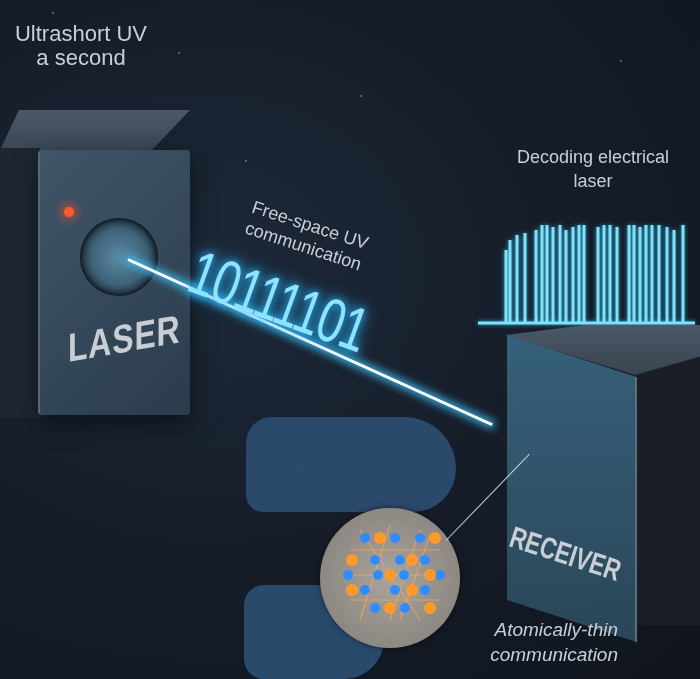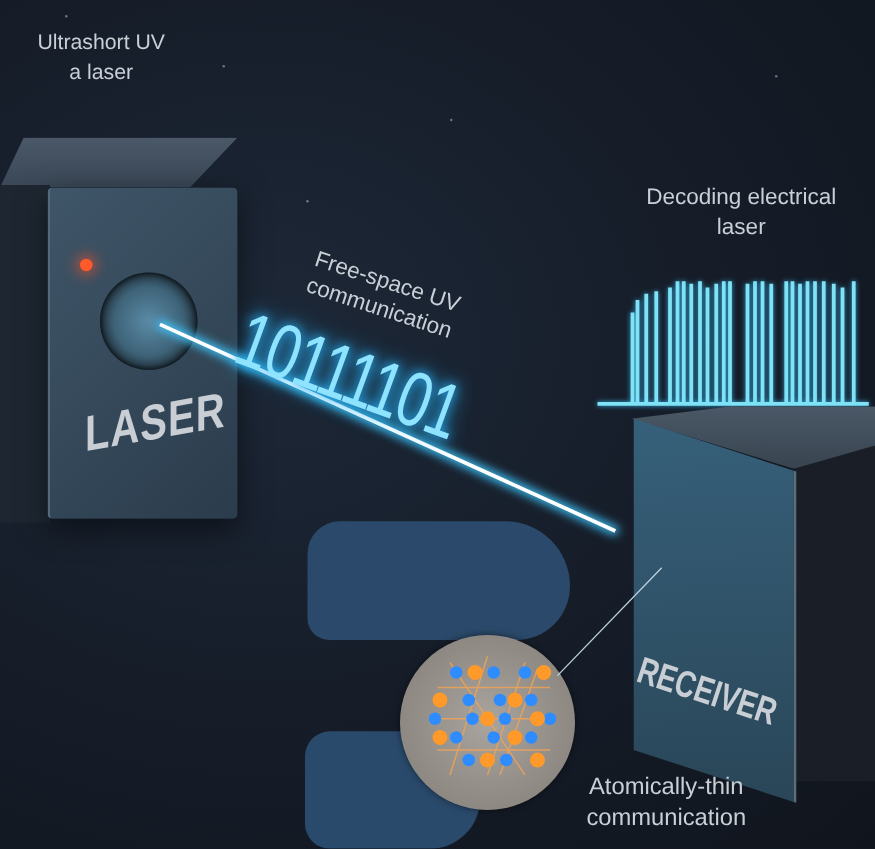--- a/index.html
+++ b/index.html
@@ -1,23 +1,23 @@
 <!DOCTYPE html>
 <html><head>
 <meta charset="utf-8">
 <style>
   html,body{margin:0;padding:0;}
   body{width:700px;height:679px;overflow:hidden;background:#141a24;font-family:"Liberation Sans",sans-serif;}
   .scene{position:relative;width:700px;height:679px;overflow:hidden;
     background:radial-gradient(ellipse at 30% 40%, #1d2838 0%, #161d29 50%, #10151d 100%);}
   .star{position:absolute;width:2px;height:2px;background:#9fb0c4;border-radius:50%;opacity:.6;}
-  .label{position:absolute;color:#c9cfd6;font-size:17px;line-height:24px;text-align:center;}
+  .label{position:absolute;color:#c9cfd6;font-size:22px;line-height:24px;text-align:center;}
   .label-tl{left:6px;top:22px;width:150px;}
   .label-dec{left:488px;top:145px;width:210px;font-size:18px;line-height:24px;}
-  .label-atom{left:448px;top:617px;width:170px;text-align:center;font-size:19px;line-height:25px;}
+  .label-atom{left:448px;top:617px;width:170px;text-align:right;font-size:19px;line-height:25px;font-style:italic;}
   .label-fs{left:256px;top:196px;width:170px;text-align:left;font-size:18px;line-height:22px;
     transform:rotate(18deg);transform-origin:left top;}
   
   .laser-top{position:absolute;left:0;top:110px;width:190px;height:40px;
     background:linear-gradient(#4a5868,#3a4756);clip-path:polygon(0 100%, 10% 0, 100% 0, 80% 100%);}
   .laser-front{position:absolute;left:38px;top:150px;width:150px;height:265px;
     background:linear-gradient(135deg,#3f5668,#2b3c4c);border-left:2px solid #55697a;
     border-radius:4px;box-shadow:0 8px 24px rgba(0,0,0,.5);}
   .laser-side{position:absolute;left:0;top:148px;width:40px;height:270px;background:#1e2731;}
   .led{position:absolute;left:64px;top:207px;width:10px;height:10px;border-radius:50%;
@@ -62,21 +62,21 @@
   <span class="star" style="left:52px;top:12px"></span>
   <span class="star" style="left:178px;top:52px"></span>
   <span class="star" style="left:245px;top:160px"></span>
   <span class="star" style="left:360px;top:95px"></span>
   <span class="star" style="left:620px;top:60px"></span>
   <span class="star" style="left:300px;top:470px"></span>
   <span class="star" style="left:645px;top:612px"></span>
 
   <div class="label label-tl">
     <div>Ultrashort UV</div>
-    <div>a laser</div>
+    <div>a second</div>
   </div>
 
   <div>
     <div class="laser-top"></div>
     <div class="laser-side"></div>
     <div class="laser-front"></div>
     <div class="led"></div>
     <div class="aperture"></div>
     <div class="laser-text">LASER</div>
   </div>

